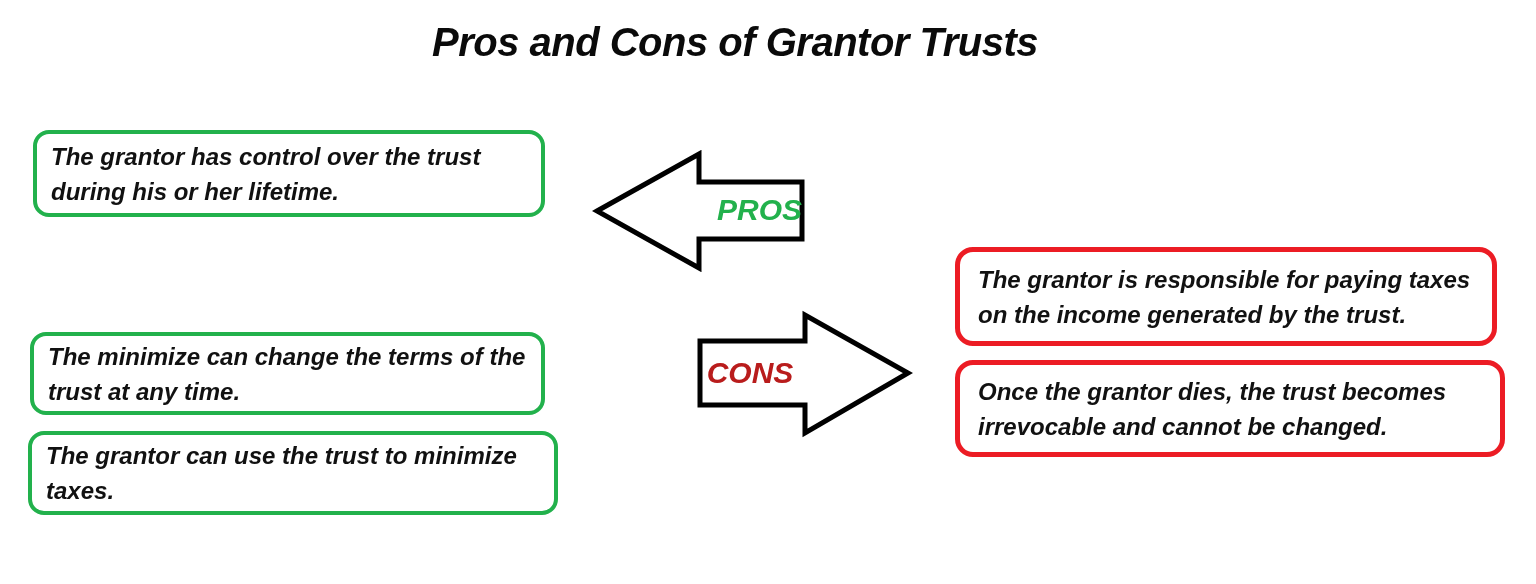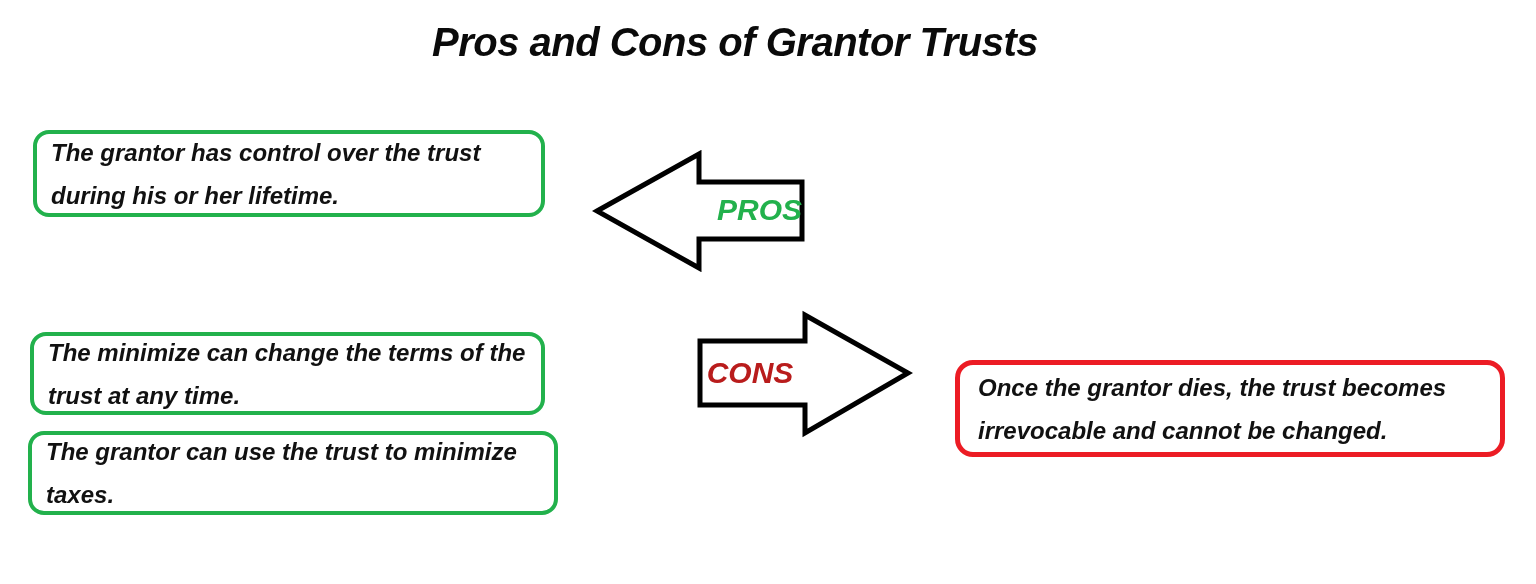--- a/index.html
+++ b/index.html
@@ -28,21 +28,21 @@
     letter-spacing: -0.5px;
   }
   .note {
     position: absolute;
     background: #ffffff;
     display: flex;
     align-items: center;
     box-sizing: border-box;
     font-size: 24px;
     font-weight: bold;
-    line-height: 43px;
+    line-height: 35px;
     color: #111111;
   }
   .note.green {
     border: 4px solid #22B14C;
     border-radius: 16px;
     padding: 4px 8px 4px 14px;
   }
   .note.red {
     border: 5px solid #EC1C24;
     border-radius: 18px;
@@ -100,17 +100,20 @@
     <span class="arrow-label">PROS</span>
   </div>
 
   <div class="arrow" id="cons-arrow">
     <svg width="218" height="128" viewBox="0 0 218 128">
       <polygon points="5,31 110,31 110,5 213,63 110,123 110,95 5,95" fill="#ffffff" stroke="#000000" stroke-width="5" stroke-linejoin="miter"></polygon>
     </svg>
     <span class="arrow-label">CONS</span>
   </div>
 
+  <div class="note red" id="con-0">
+    <span>The grantor is responsible for paying taxes on the income generated by the trust.</span>
+  </div>
   <div class="note red" id="con-1">
     <span>Once the grantor dies, the trust becomes irrevocable and cannot be changed.</span>
   </div>
 
 </div>
 
 </body></html>

